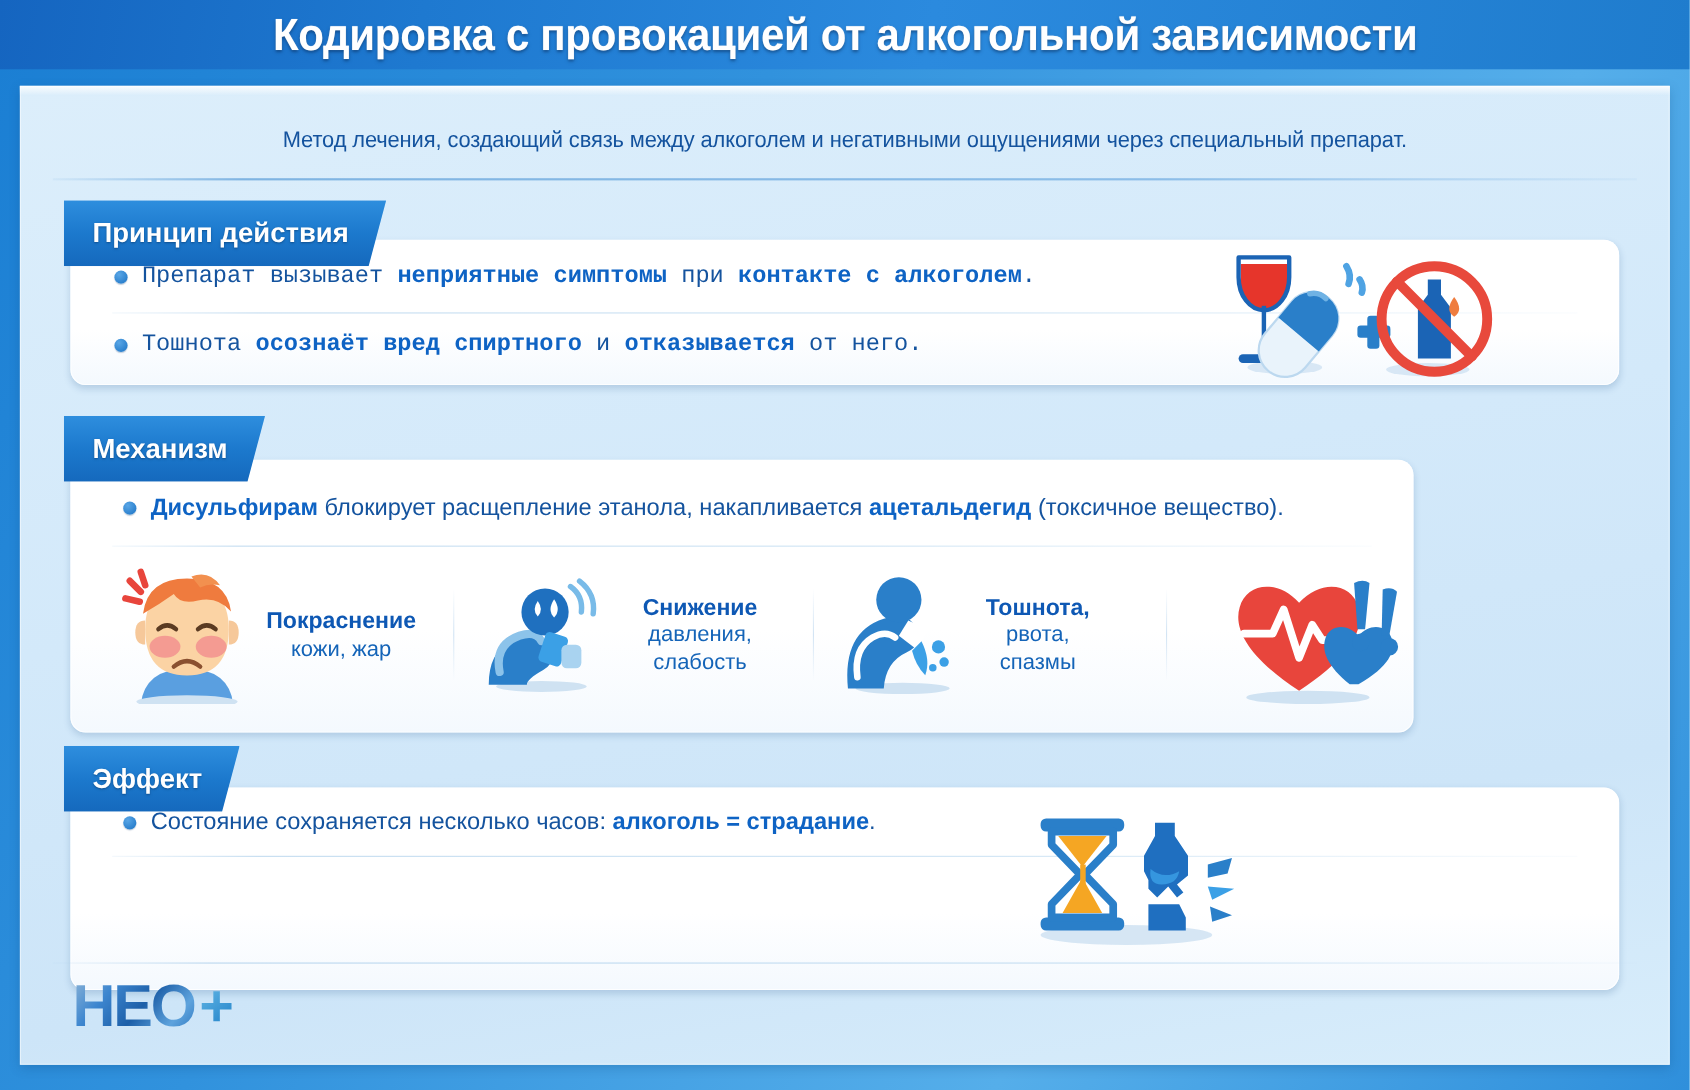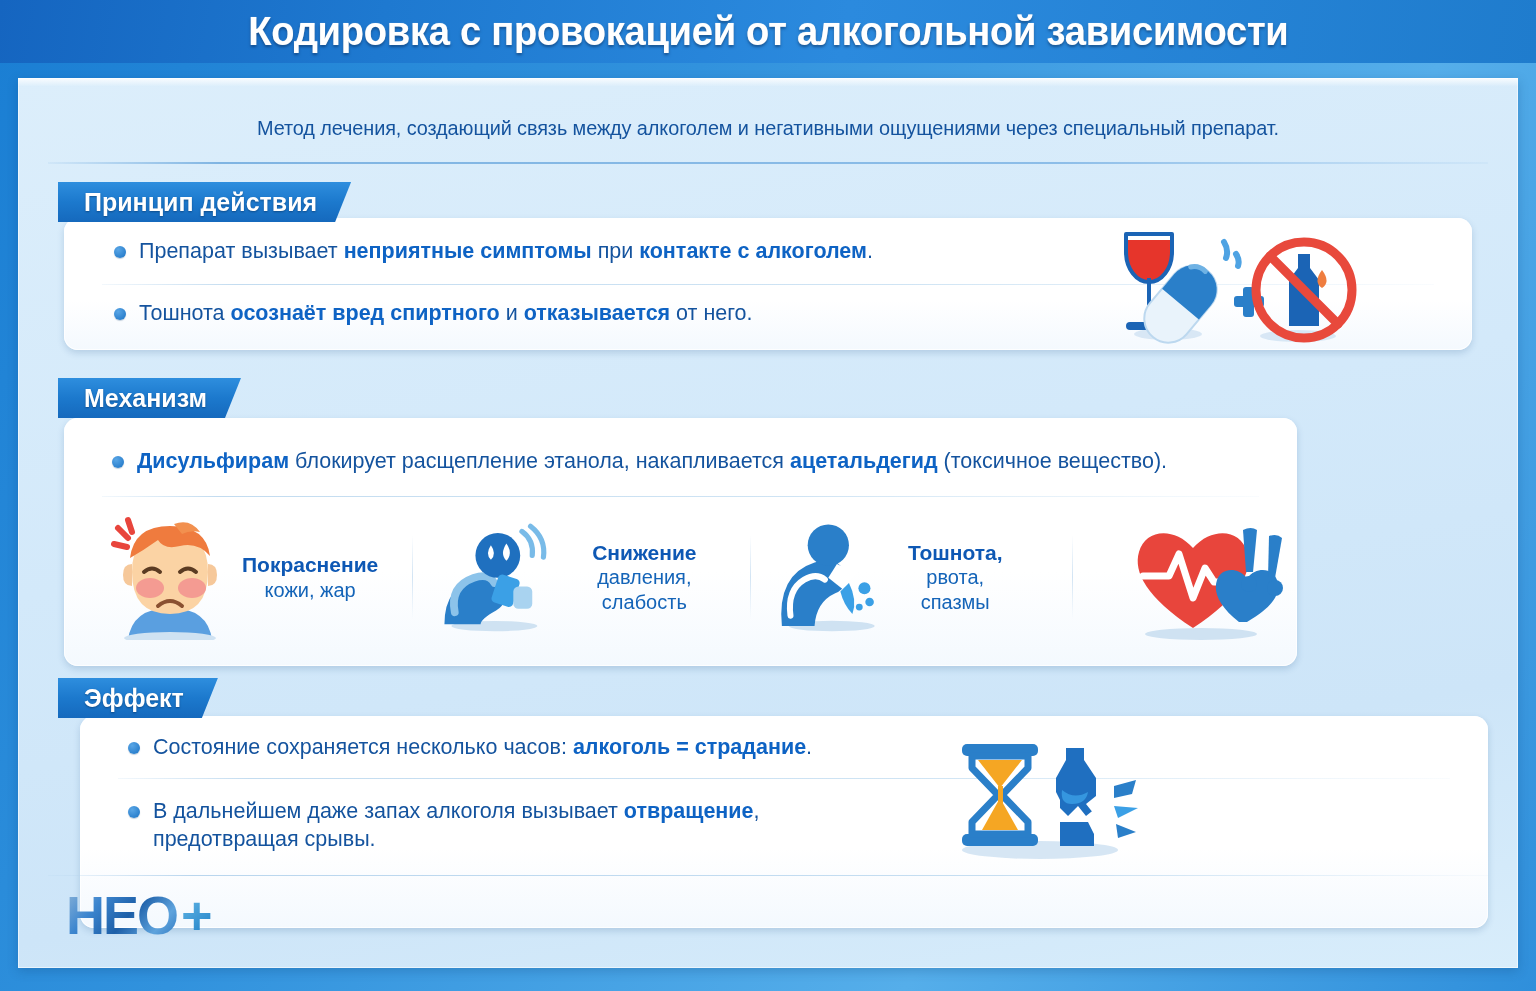--- a/index.html
+++ b/index.html
@@ -28,21 +28,21 @@
   .panel-topsheen{position:absolute;left:0;top:0;width:100%;height:9px;
     background:linear-gradient(180deg,rgba(255,255,255,.85),rgba(200,228,248,.1));}
 
   .subtitle{position:absolute;left:0;top:38px;width:100%;text-align:center;
     color:#14539e;font-size:20.5px;letter-spacing:-.1px;white-space:nowrap;
     transform:scaleX(.97);}
   .subrule{position:absolute;left:30px;top:84px;width:1440px;height:2px;
     background:linear-gradient(90deg,rgba(120,175,225,.1),#7fb4e2 12%,#8cbde8 70%,rgba(140,189,232,.1));}
 
   
-  .tag{position:absolute;height:40px;display:flex;align-items:center;
+  .tag{position:absolute;height:60px;display:flex;align-items:center;
     padding:0 34px 0 26px;
     background:linear-gradient(180deg,#2e8ede 0%,#1c79cd 50%,#1569bd 100%);
     color:#fff;font-size:25px;font-weight:bold;white-space:nowrap;
     clip-path:polygon(0 0,100% 0,calc(100% - 16px) 100%,0 100%);
     text-shadow:0 1px 2px rgba(4,40,80,.5);
     box-shadow:0 2px 4px rgba(12,60,110,.28);z-index:4;}
 
   
   .card{position:absolute;background:linear-gradient(180deg,#ffffff 0%,#ffffff 62%,#f4f9fe 100%);
     border-radius:14px;box-shadow:0 3px 7px rgba(20,70,125,.18),0 0 0 1px rgba(255,255,255,.8) inset;}
@@ -93,21 +93,21 @@
     <div class="panel-topsheen"></div>
 
     <div class="subtitle">Метод лечения, создающий связь между алкоголем и негативными ощущениями через специальный препарат.</div>
     <div class="subrule"></div>
 
     <div class="tag" style="left:40px;top:104px;">Принцип действия</div>
 
     <div class="card" style="left:46px;top:140px;width:1408px;height:132px;">
       <div class="card-rule" style="top:66px;"></div>
 
-      <div class="bullets" style="left:50px;top:20px;width:1000px;">
+      <div class="bullets" style="left:40px;top:20px;width:1000px;font-family:Liberation Mono, monospace;">
         <div class="bline" style="height:46px;">
           <span class="dot"></span>
           <span class="txt">
             <span>Препарат вызывает </span><span class="b">неприятные симптомы</span><span> при </span><span class="b">контакте с алкоголем</span><span>.</span>
           </span>
         </div>
         <div class="bline" style="margin-top:16px;">
           <span class="dot"></span>
           <span class="txt">
             <span>Тошнота </span><span class="b">осознаёт вред спиртного</span><span> и </span><span class="b">отказывается</span><span> от него.</span>
@@ -148,21 +148,21 @@
             <path d="M190 28 h12 v14 l9 12 v46 h-30 v-46 l9 -12 z" fill="#1b64b5"></path>
             <path d="M214 44 q9 12 0 18 q-9 -6 0 -18z" fill="#ef7d3f"></path>
             <line x1="162" y1="30" x2="230" y2="98" stroke="#e8493c" stroke-width="9" stroke-linecap="round"></line>
           </g>
         </svg>
       </div>
     </div>
 
     <div class="tag" style="left:40px;top:300px;text-align:center;">Механизм</div>
 
-    <div class="card" style="left:46px;top:340px;width:1221px;height:248px;padding-left:12px;">
+    <div class="card" style="left:46px;top:340px;width:1221px;height:248px;">
       <div class="card-rule" style="top:78px;"></div>
 
       <div class="bullets" style="left:48px;top:30px;width:1300px;">
         <div class="bline">
           <span class="dot"></span>
           <span class="txt">
             <span class="b">Дисульфирам</span><span> блокирует расщепление этанола, накапливается </span><span class="b">ацетальдегид</span><span> (токсичное вещество).</span>
           </span>
         </div>
       </div>
@@ -249,37 +249,30 @@
             <div class="l1"></div>
             <div class="l2"></div>
           </div>
         </div>
 
       </div>
     </div>
 
     <div class="tag" style="left:40px;top:600px;">Эффект</div>
 
-    <div class="card" style="left:46px;top:638px;width:1408px;height:212px;margin-left:16px;">
+    <div class="card" style="left:46px;top:638px;width:1408px;height:184px;">
       <div class="card-rule" style="top:62px;"></div>
 
       <div class="bullets" style="left:48px;top:18px;width:900px;">
         <div class="bline" style="height:46px;">
           <span class="dot"></span>
           <span class="txt">
             <span>Состояние сохраняется несколько часов: </span><span class="b">алкоголь = страдание</span><span>.</span>
           </span>
         </div>
-        <div class="bline" style="margin-top:18px;">
-          <span class="dot"></span>
-          <span class="txt">
-            <span>В дальнейшем даже запах алкоголя вызывает </span><span class="b">отвращение</span><span>,</span><span style="display:block;">
-предотвращая срывы.</span>
-          </span>
-        </div>
       </div>
 
       <div style="position:absolute;left:860px;top:14px;">
         <svg width="220" height="130" viewBox="0 0 220 130">
           <ellipse cx="100" cy="120" rx="78" ry="9" fill="#cfe2f2" opacity=".85"></ellipse>
 
           <g>
             <rect x="22" y="14" width="76" height="12" rx="5" fill="#2a7fc9"></rect>
             <rect x="22" y="104" width="76" height="12" rx="5" fill="#2a7fc9"></rect>
             <path d="M32 26 h56 v12 L62 65 l26 27 v12 h-56 v-12 l26 -27 l-26 -27z" fill="#fff" stroke="#2a7fc9" stroke-width="7" stroke-linejoin="round"></path>

